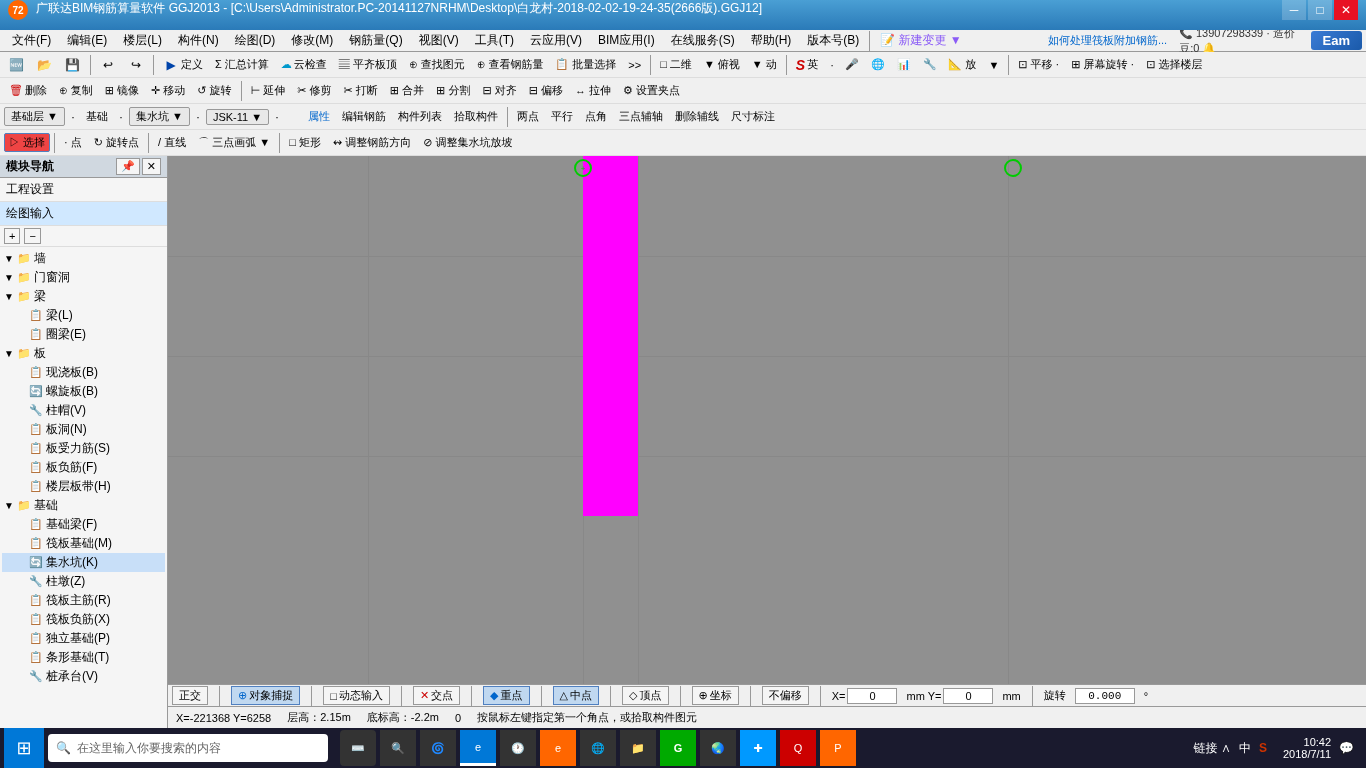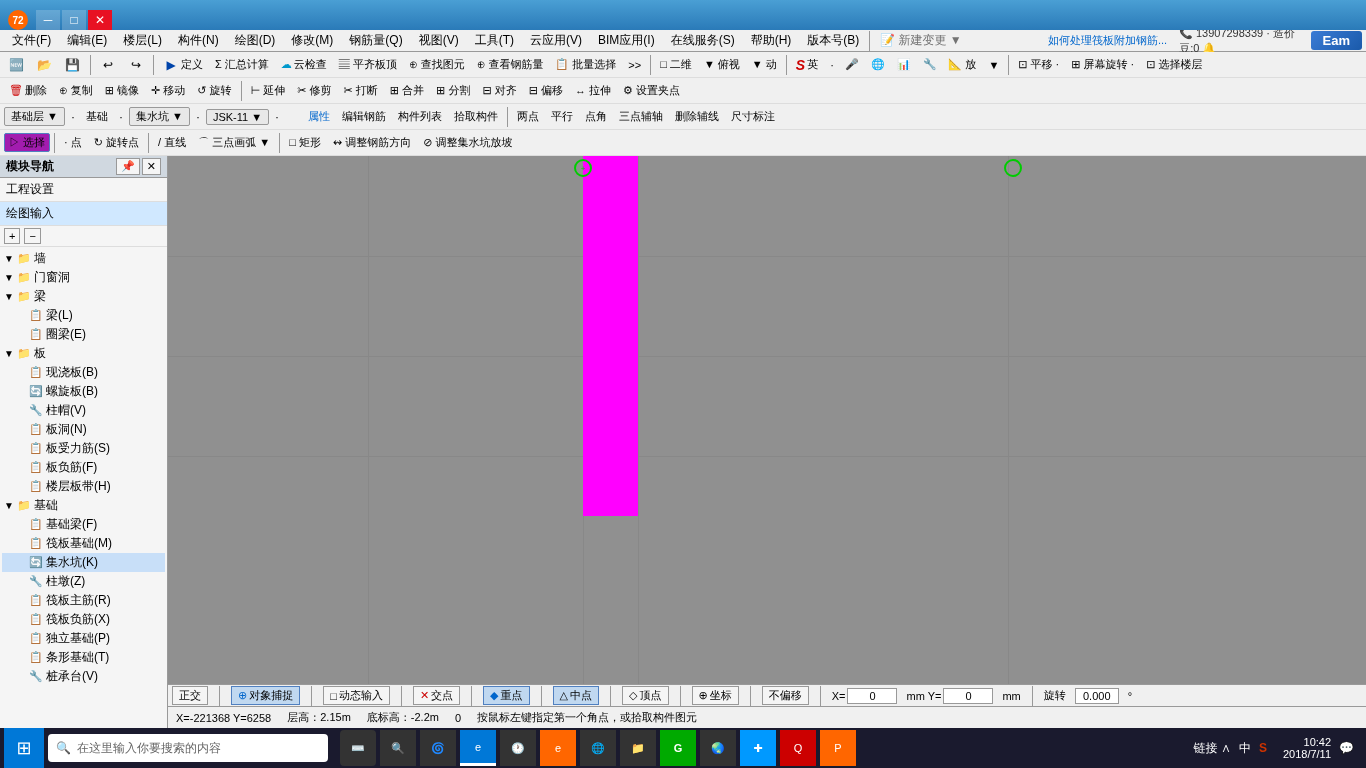--- a/index.html
+++ b/index.html
@@ -3,21 +3,21 @@
   <meta charset="utf-8">
   <style>
     * { margin: 0; padding: 0; box-sizing: border-box; }
     body { width: 1366px; height: 768px; overflow: hidden; font-family: 'SimSun', '宋体', sans-serif; font-size: 12px; background: #c0c0c0; }
     
     
     #title-bar {
       height: 30px;
       background: linear-gradient(to bottom, #4a9fd4, #2a7ab8);
       display: flex;
-      align-items: flex-end;
+      align-items: flex-start;
       padding: 0 8px;
       color: white;
       font-size: 12px;
       position: relative;
     }
     #title-bar .title-icon {
       width: 20px; height: 20px;
       background: #ff6600;
       border-radius: 50%;
       display: flex; align-items: center; justify-content: center;
@@ -280,32 +280,33 @@
       color: #cc0000;
       font-size: 14px;
       font-weight: bold;
       font-style: italic;
     }
     
     
     
     
     .tb-btn-active {
-      background: #a21caf;
+      background: #ef4444;
       border: 1px solid #5080c0 !important;
       align-items: center;
     }
   </style>
 </head>
 <body>
 
 <div id="layout">
 
   <div id="title-bar">
     <div class="title-icon">72</div>
+    <span class="title-text">广联达BIM钢筋算量软件 GGJ2013 - [C:\Users\Administrator.PC-20141127NRHM\Desktop\白龙村-2018-02-02-19-24-35(2666版).GGJ12]</span>
     <div class="win-controls">
       <button class="win-btn">─</button>
       <button class="win-btn">□</button>
       <button class="win-btn close">✕</button>
     </div>
   </div>
 
   <div id="menu-bar">
     <span class="menu-item">文件(F)</span>
     <span class="menu-item">编辑(E)</span>
@@ -315,21 +316,21 @@
     <span class="menu-item">修改(M)</span>
     <span class="menu-item">钢筋量(Q)</span>
     <span class="menu-item">视图(V)</span>
     <span class="menu-item">工具(T)</span>
     <span class="menu-item">云应用(V)</span>
     <span class="menu-item">BIM应用(I)</span>
     <span class="menu-item">在线服务(S)</span>
     <span class="menu-item">帮助(H)</span>
     <span class="menu-item">版本号(B)</span>
     <span class="tb-separator"></span>
-    <span class="menu-item" style="color:#737373;">📝 新建变更 ▼</span>
+    <span class="menu-item" style="color:#8b5cf6;">📝 新建变更 ▼</span>
     <span class="menu-item" style="color:#0066cc;margin-top:44px;">🐦 广小二</span>
     <span class="menu-item" style="color:#0066cc; font-size:11px;">如何处理筏板附加钢筋...</span>
     <span style="margin-left:4px; color:#333; font-size:11px;">📞 13907298339 · 造价豆:0 🔔</span>
     <div style="margin-left:auto; background:linear-gradient(135deg,#3a7bd5,#1a5aaa); color:white; padding:2px 12px; border-radius:3px; font-size:13px; font-weight:bold;">Eam</div>
   </div>
 
   <div id="toolbars">
 
     <div class="toolbar-row">
       <div class="tb-btn">
@@ -727,21 +728,21 @@
           <span>X=</span>
           <input class="coord-input" type="text" value="0" style="">
         </div>
         <div class="coord-field">
           <span>mm Y=</span>
           <input class="coord-input" type="text" value="0" style="">
         </div>
         <span>mm</span>
         <div class="tb-separator"></div>
         <span>旋转</span>
-        <input class="coord-input" type="text" value="0.000" style="width: 44px;">
+        <input class="coord-input" type="text" value="0.000" style="width: 60px; font-family: Liberation Mono, monospace;">
         <span>°</span>
       </div>
 
       <div id="info-bar">
         <span>X=-221368  Y=6258</span>
         <span>层高：2.15m</span>
         <span>底标高：-2.2m</span>
         <span>0</span>
         <span>按鼠标左键指定第一个角点，或拾取构件图元</span>
       </div>

